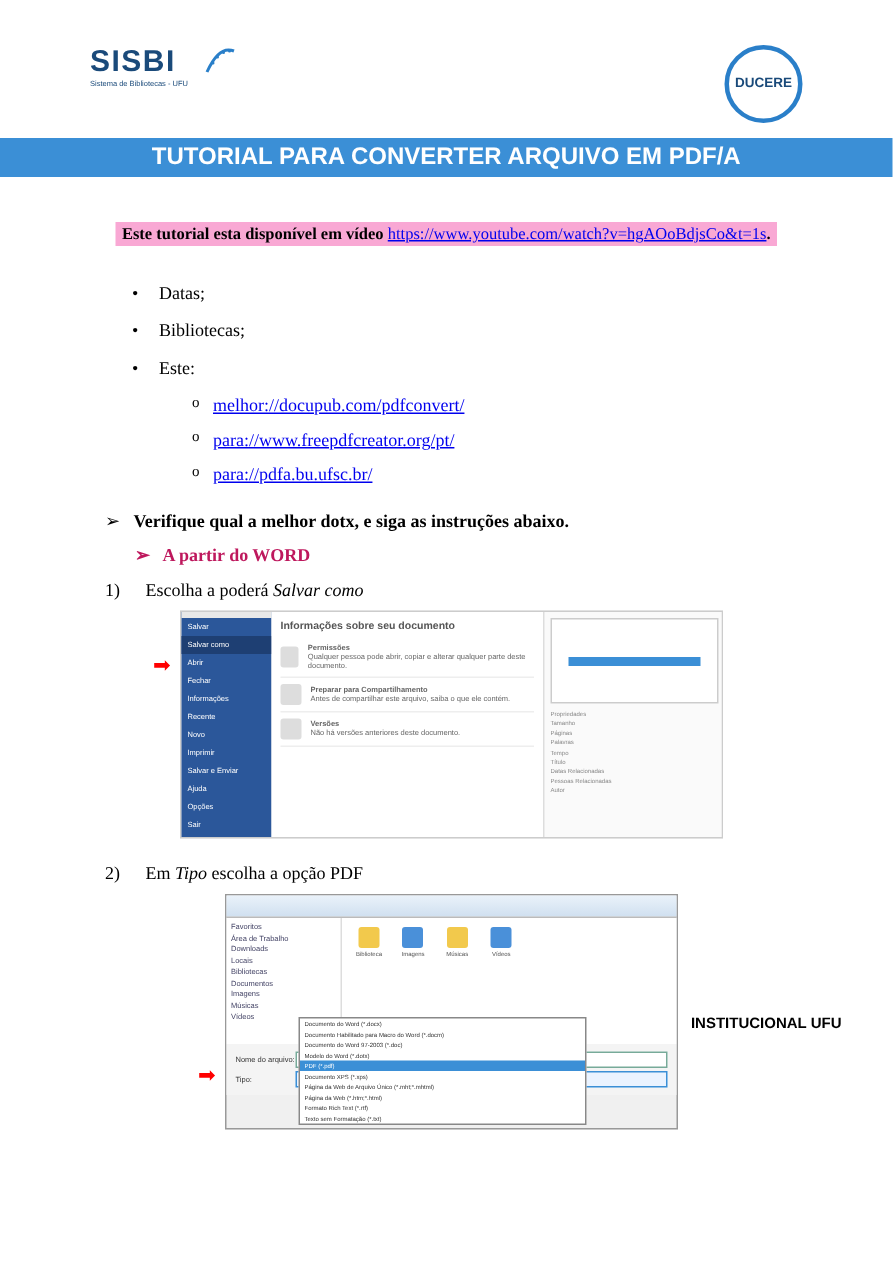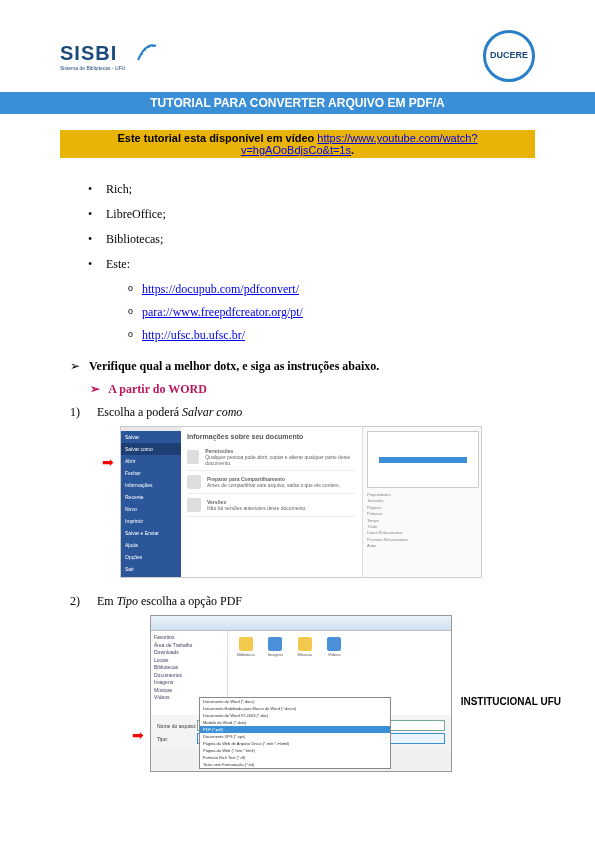--- a/index.html
+++ b/index.html
@@ -14,21 +14,21 @@
   .page {
     width: 595px;
     min-height: 842px;
     padding: 30px 60px 30px 60px;
     box-sizing: border-box;
     position: relative;
   }
   .header-row {
     display: flex;
     justify-content: space-between;
-    align-items: flex-end;
+    align-items: flex-start;
     margin-bottom: 10px;
     gap: 20px;
   }
   .logo-left {
     width: 90px;
     height: 40px;
     position: relative;
   }
   .logo-left-text {
     font-family: Arial, sans-serif;
@@ -72,30 +72,30 @@
     font-size: 4px;
     color: #1a4a7a;
     display: block;
     margin-top: 2px;
   }
   .title-bar {
     background: #3b8fd6;
     color: #fff;
     font-family: Arial, sans-serif;
     font-weight: bold;
-    font-size: 12px;
+    font-size: 16px;
     text-align: center;
     padding: 4px 0;
-    margin: 0 -60px 16px -60px;
+    margin: 0 -60px 30px -60px;
   }
   .highlight-box {
-    background: #eab308;
+    background: #f9a8d4;
     text-align: center;
     padding: 2px 4px;
-    font-family: Liberation Sans, sans-serif;
+    font-family: Liberation Serif, serif;
     font-size: 11px;
     display: inline-block;
   }
   .highlight-wrap {
     text-align: center;
     margin: 0 0 24px 0;
   }
   .highlight-box a {
     color: #0000ee;
     text-decoration: underline;
@@ -384,28 +384,27 @@
   <div class="title-bar">TUTORIAL PARA CONVERTER ARQUIVO EM PDF/A</div>
 
   <div class="highlight-wrap">
     <span class="highlight-box">
       <b>Este tutorial esta disponível em vídeo </b><a href="#">https://www.youtube.com/watch?v=hgAOoBdjsCo&amp;t=1s</a><b>.</b>
     </span>
   </div>
 
 
   <ul class="top-list">
-    <li><span>Rich;</span></li>
-    <li><span>LibreOffice;</span></li>
+    <li><span>Datas;</span></li>
     <li><span>Bibliotecas;</span></li>
     <li><span>Este:</span>
       <ul class="sub-list">
-        <li><a href="#">https://docupub.com/pdfconvert/</a></li>
+        <li><a href="#">melhor://docupub.com/pdfconvert/</a></li>
         <li><a href="#">para://www.freepdfcreator.org/pt/</a></li>
-        <li><a href="#">http://ufsc.bu.ufsc.br/</a></li>
+        <li><a href="#">para://pdfa.bu.ufsc.br/</a></li>
       </ul>
     </li>
   </ul>
 
   <div class="arrow-line">
     <span class="marker">➢</span>
     <b>Verifique qual a melhor dotx, e siga as instruções abaixo.</b>
   </div>
 
   <div class="arrow-line-red">

